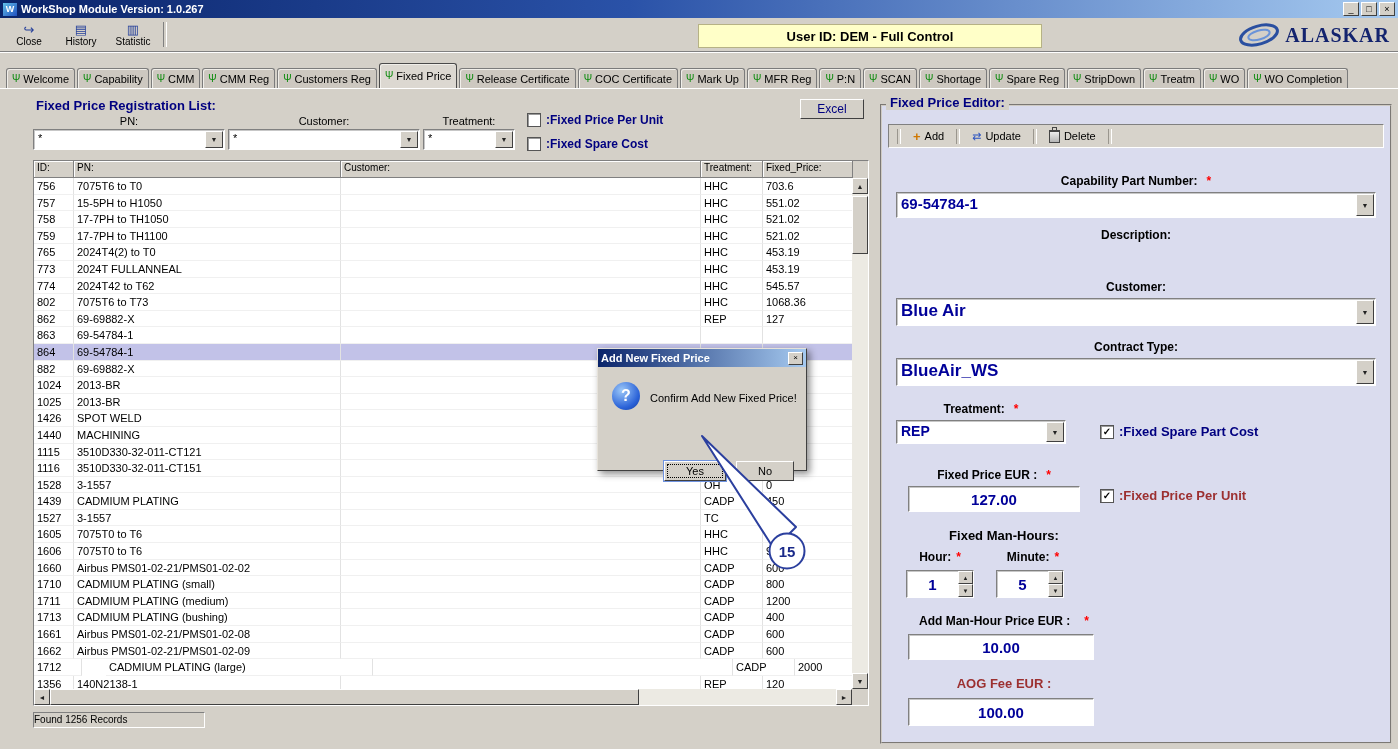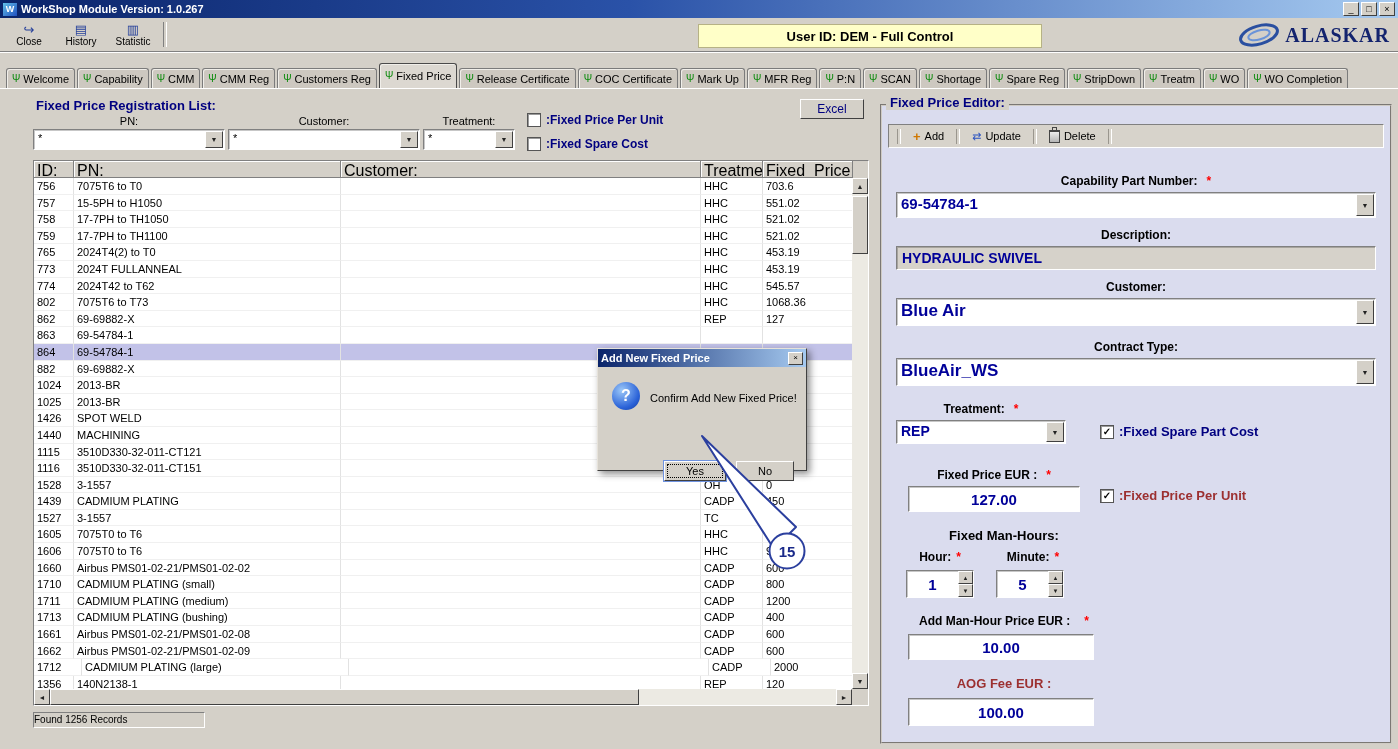--- a/index.html
+++ b/index.html
@@ -39,21 +39,21 @@
   .flabel{position:absolute;text-align:center;font-size:11px}
   
   .chk{position:absolute;display:flex;align-items:center}
   .chkbox{width:12px;height:12px;background:#fff;border:1px solid #555;box-shadow:inset 1px 1px 0 #9a9a9a;display:inline-flex;align-items:center;justify-content:center;font-size:10px;font-weight:bold;flex:none}
   .chklbl{font-weight:bold;margin-left:5px;white-space:nowrap}
   .navy{color:#000080}
   .maroon{color:#9c3030}
   
   .gridframe{position:absolute;left:33px;top:160px;width:836px;height:546px;background:#fff;border:1px solid;border-color:#808080 #fff #fff #808080;box-sizing:border-box}
   .ghead{display:flex;height:17px;background:#d4d0c8}
-  .ghcell{box-sizing:border-box;flex:none;padding:1px 3px;font-size:16px;white-space:nowrap;overflow:hidden;border-right:1px solid #808080;border-bottom:1px solid #808080;box-shadow:inset 1px 1px 0 #fff}
+  .ghcell{box-sizing:border-box;flex:none;padding:1px 3px;font-size:10px;white-space:nowrap;overflow:hidden;border-right:1px solid #808080;border-bottom:1px solid #808080;box-shadow:inset 1px 1px 0 #fff}
   .gbody{position:absolute;left:0;top:17px;right:16px;bottom:16px;overflow:hidden;background:#fff}
   .grow{display:flex;height:16.6px;line-height:16.4px}
   .grow.selected{background:#c2c2e8}
   .gcell{box-sizing:border-box;flex:none;padding:0 3px;border-right:1px solid #e2e2e2;border-bottom:1px solid #f997;border-bottom:1px solid #f0f0f0;overflow:hidden;white-space:nowrap;font-size:11px}
   .w0{width:40px}.w1{width:267px}.w2{width:360px}.w3{width:62px}.w4{width:90px}
   .vscroll{position:absolute;top:17px;right:0;bottom:16px;width:16px;background:#eceae3}
   .hscroll{position:absolute;left:0;right:16px;bottom:0;height:16px;background:#eceae3}
   .sbtn{position:absolute;width:16px;height:16px;display:flex;align-items:center;justify-content:center;font-size:7px;background:#d4d0c8;border:1px solid;border-color:#fff #404040 #404040 #fff;box-sizing:border-box;color:#222}
   .vscroll .top{top:0}.vscroll .bottom{bottom:0}
   .hscroll .left{left:0}.hscroll .right{right:0}
@@ -448,21 +448,21 @@
         </div>
         <div class="grow">
           <span class="gcell" style="width: 40px;">1662</span>
           <span class="gcell" style="width: 267px;">Airbus PMS01-02-21/PMS01-02-09</span>
           <span class="gcell" style="width: 360px;"></span>
           <span class="gcell" style="width: 62px;">CADP</span>
           <span class="gcell" style="width: 90px;">600</span>
         </div>
         <div class="grow">
           <span class="gcell" style="width: 48px;">1712</span>
-          <span class="gcell" style="width: 267px;">CADMIUM PLATING (large)</span>
+          <span class="gcell" style="width: 267px; margin-left: 24px;">CADMIUM PLATING (large)</span>
           <span class="gcell" style="width: 360px;"></span>
           <span class="gcell" style="width: 62px;">CADP</span>
           <span class="gcell" style="width: 90px;">2000</span>
         </div>
         <div class="grow">
           <span class="gcell" style="width: 40px;">1356</span>
           <span class="gcell" style="width: 267px;">140N2138-1</span>
           <span class="gcell" style="width: 360px;"></span>
           <span class="gcell" style="width: 62px;">REP</span>
           <span class="gcell" style="width: 90px;">120</span>
@@ -507,23 +507,20 @@
 
   <div class="eplabel" style="left:884px;top:174px;width:504px">
     <span>Capability Part Number:</span><span class="asterisk">*</span>
   </div>
   <div class="combo" style="left:896px;top:192px;width:480px;height:26px">
     <span class="cval navyval" style="font-size:15px">69-54784-1</span>
     <span class="carrow">▼</span>
   </div>
 
   <div class="eplabel" style="left:884px;top:228px;width:504px">Description:</div>
-  <div class="value-field grayfield" style="left:896px;top:246px;width:480px;height:24px;padding-left:5px;font-size:14px">
-    <span>HYDRAULIC SWIVEL</span>
-  </div>
 
   <div class="eplabel" style="left:884px;top:280px;width:504px">Customer:</div>
   <div class="combo" style="left:896px;top:298px;width:480px;height:28px">
     <span class="cval navyval" style="font-size:17px">Blue Air</span>
     <span class="carrow">▼</span>
   </div>
 
   <div class="eplabel" style="left:884px;top:340px;width:504px">Contract Type:</div>
   <div class="combo" style="left:896px;top:358px;width:480px;height:28px">
     <span class="cval navyval" style="font-size:17px">BlueAir_WS</span>

